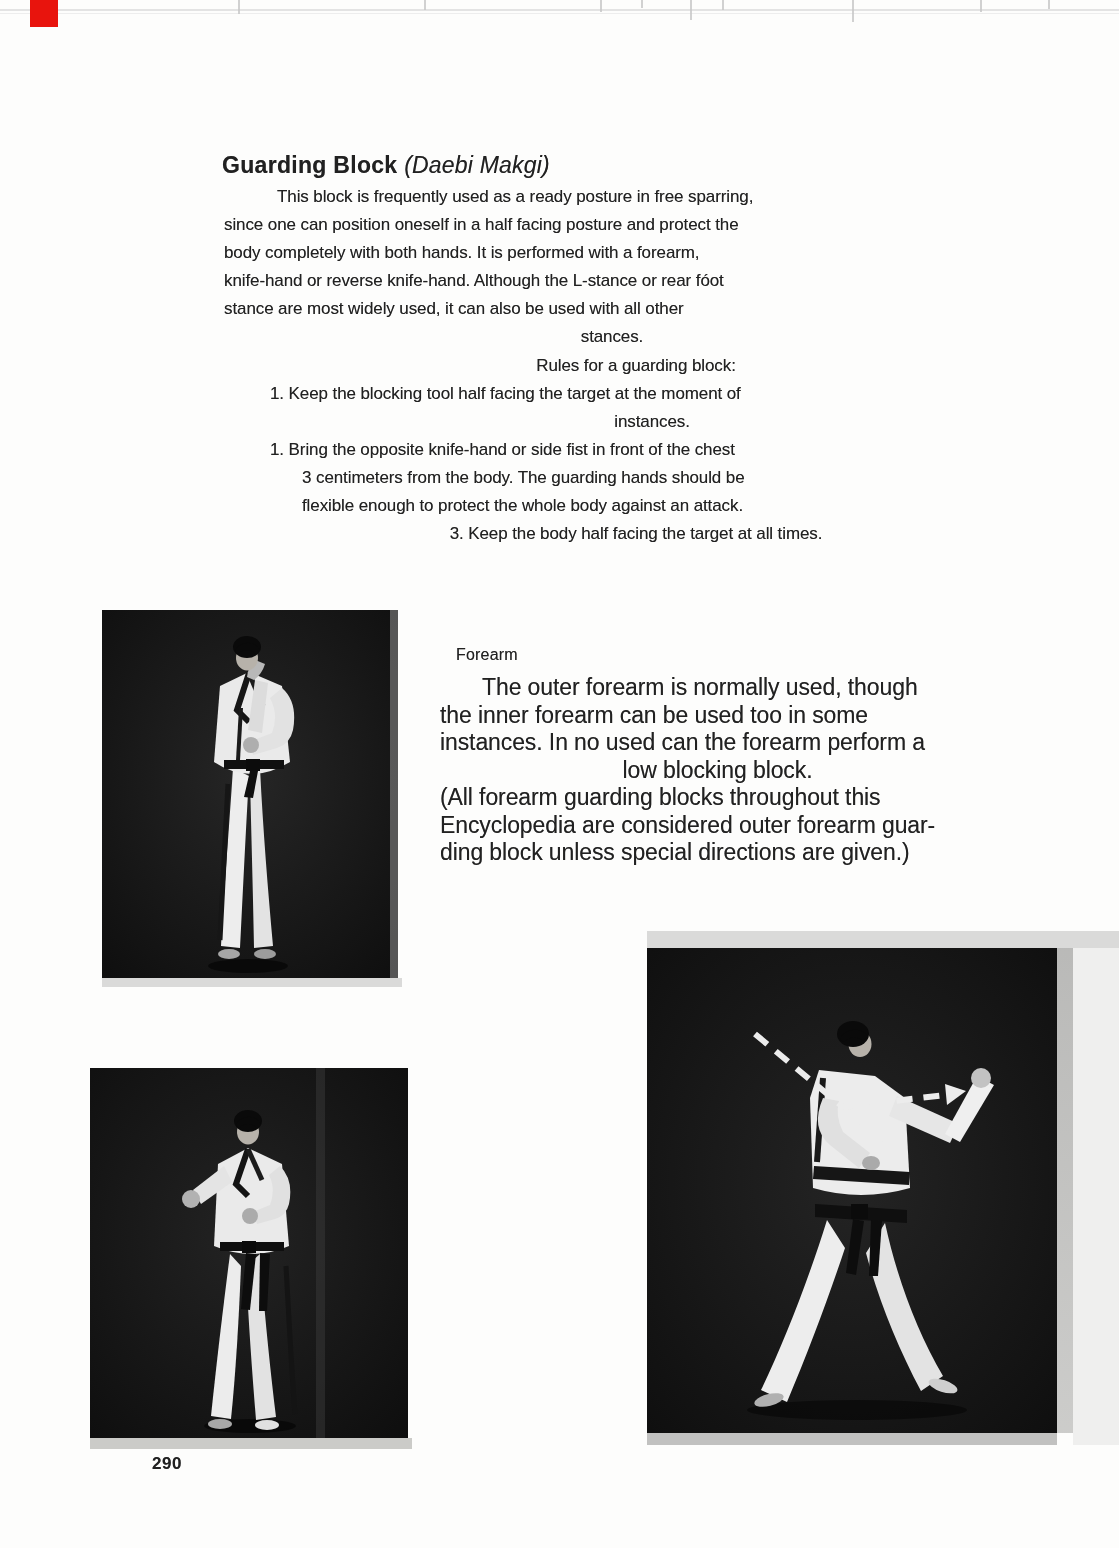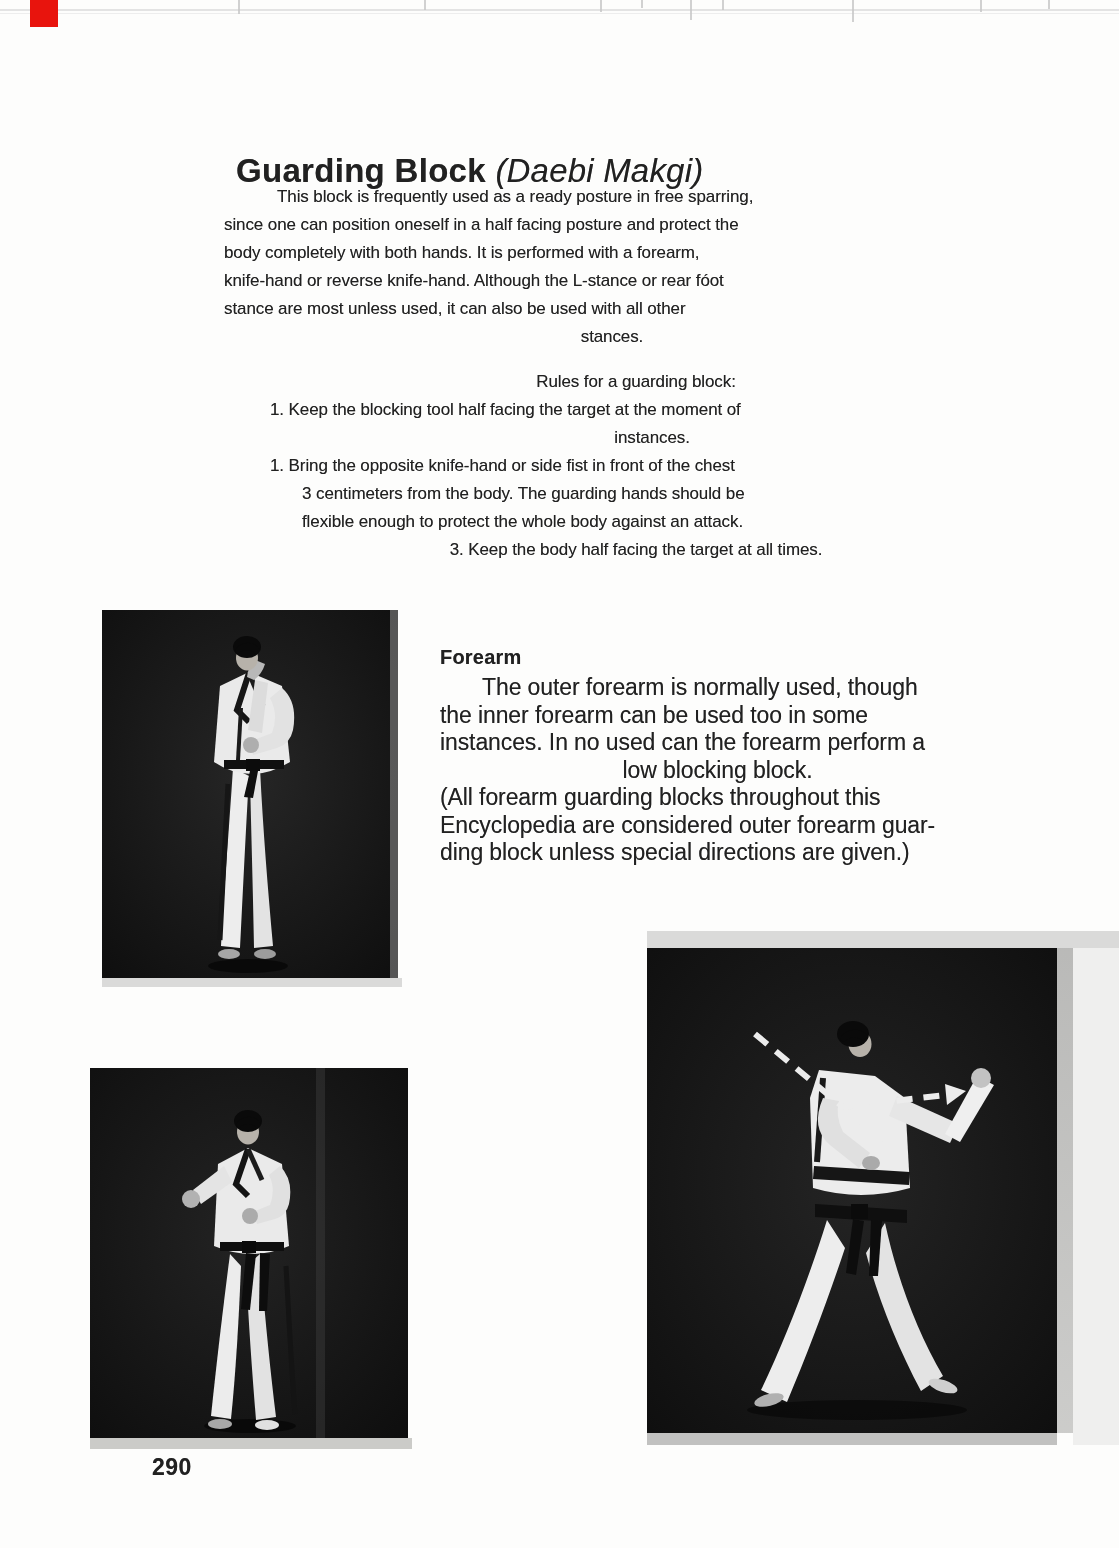--- a/index.html
+++ b/index.html
@@ -11,32 +11,32 @@
   }
   .ink{ text-shadow:0 0 .5px rgba(25,25,25,.45); }
 
   
   .scanline{position:absolute;left:0;width:1119px;background:#dedede;opacity:.85;}
   .tick{position:absolute;top:0;width:2px;background:#c6c6c6;opacity:.8;}
   .redmark{position:absolute;left:30px;top:0;width:28px;height:27px;background:#e8140d;}
 
   
   .tblock{position:absolute;}
-  .title{left:236px;top:152px;font-size:33px;font-weight:700;letter-spacing:.3px;white-space:nowrap;}
+  .title{left:222px;top:152px;font-size:23px;font-weight:700;letter-spacing:.3px;white-space:nowrap;}
   .title em{font-weight:400;font-style:italic;letter-spacing:.2px;}
   .body-lines{font-size:17px;line-height:28px;letter-spacing:-.1px;}
   .fore-lines{font-size:23px;line-height:27.5px;letter-spacing:-.1px;}
   .jl{text-align:justify;text-align-last:justify;overflow:hidden;white-space:nowrap;}
   .jl::after{content:"";display:inline-block;width:100%;}
   .ll{text-align:center;white-space:nowrap;}
   .ind53{padding-left:53px;}
   .ind32{padding-left:32px;}
   .ind42{padding-left:42px;}
-  .subhead{font-size:20px;font-weight:700;letter-spacing:.2px;}
-  .pagenum{left:152px;top:1454px;font-size:23px;font-weight:700;letter-spacing:.5px;}
+  .subhead{font-size:16px;font-weight:400;letter-spacing:.2px;margin-left:16px;}
+  .pagenum{left:152px;top:1454px;font-size:17px;font-weight:700;letter-spacing:.5px;}
 
   
   .photo{position:absolute;background:#141414;}
   .photo svg{display:block;}
   .halo{position:absolute;}
 
   
   .jl{display:block;}
 </style>
 </head>
@@ -60,25 +60,25 @@
   <div class="tblock title ink">
     <span>Guarding Block</span>
     <em>(Daebi Makgi)</em>
   </div>
 
   <div class="tblock body-lines ink" style="left:224px;top:183px;width:776px;">
     <div class="jl ind53">This block is frequently used as a ready posture in free sparring,</div>
     <div class="jl">since one can position oneself in a half facing posture and protect the</div>
     <div class="jl">body completely with both hands. It is performed with a forearm,</div>
     <div class="jl">knife-hand or reverse knife-hand. Although the L-stance or rear fóot</div>
-    <div class="jl">stance are most unless used, it can also be used with all other</div>
+    <div class="jl">stance are most widely used, it can also be used with all other</div>
     <div class="ll">stances.</div>
   </div>
 
-  <div class="tblock body-lines ink" style="left:270px;top:368px;width:732px;">
+  <div class="tblock body-lines ink" style="left:270px;top:352px;width:732px;">
     <div class="ll">Rules for a guarding block:</div>
     <div class="jl">1. Keep the blocking tool half facing the target at the moment of</div>
     <div class="ll ind32">instances.</div>
     <div class="jl">1. Bring the opposite knife-hand or side fist in front of the chest</div>
     <div class="jl ind32">3 centimeters from the body. The guarding hands should be</div>
     <div class="jl ind32">flexible enough to protect the whole body against an attack.</div>
     <div class="ll">3. Keep the body half facing the target at all times.</div>
   </div>
 
   <div class="tblock subhead ink" style="left:440px;top:646px;">Forearm</div>

